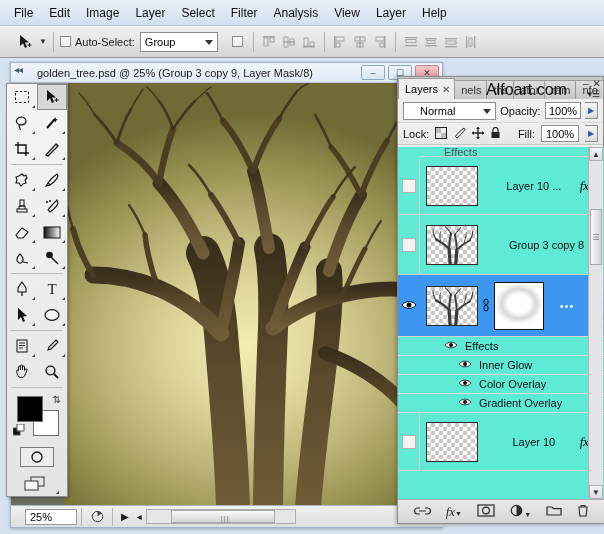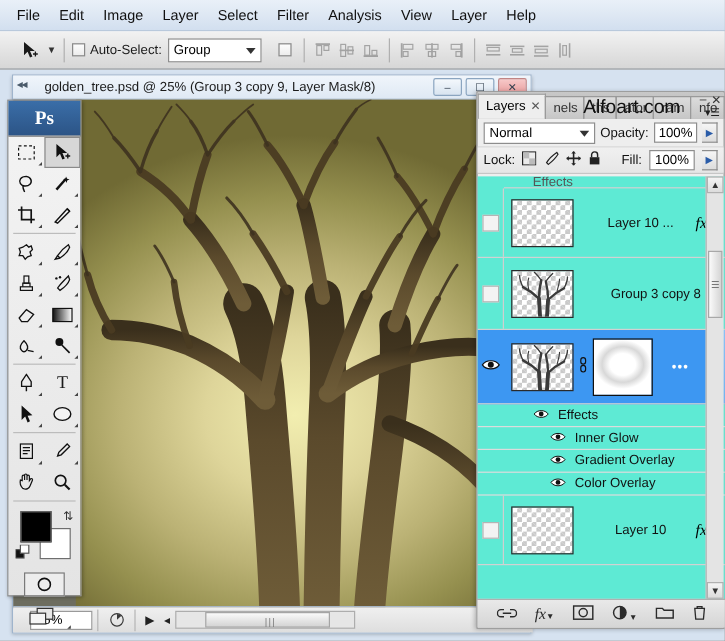--- a/index.html
+++ b/index.html
@@ -168,21 +168,21 @@
   .tabclose { margin-left:4px; font-size:10px; color:#555; }
   .panel-corner { position:absolute; right:2px; top:1px; display:flex; gap:4px; font-size:10px; color:#333;}
   #panelmenu { position:absolute; right:3px; top:12px; font-size:9px; color:#222; }
 
   .blendrow {
     height:24px; display:flex; align-items:center; padding:0 5px; gap:4px;
     border-bottom:1px solid #d5d5d5;
   }
   .blend-select {
     width:96px; height:18px; background:#fff; border:1px solid #8d8d8d;
-    display:flex; align-items:center; padding-left:4px; font-size:11px; position:relative;
+    display:flex; align-items:center; padding-left:16px; font-size:11px; position:relative;
   }
   .blend-select .caret {
     position:absolute; right:4px; top:6px;
     border-left:4px solid transparent; border-right:4px solid transparent;
     border-top:5px solid #333;
   }
   .mini-label { font-size:11px; color:#111; }
   .num-field {
     width:38px; height:17px; background:#fff; border:1px solid #8d8d8d;
     display:flex; align-items:center; justify-content:center; font-size:11px;
@@ -464,21 +464,20 @@
       <div class="hthumb">
         <span class="grip">|||</span>
       </div>
     </div>
   </div>
 </div>
 
 <div class="collapse-arrows">◂◂</div>
 
 <div id="toolpanel">
-  <div id="ps-logo">Ps</div>
 
   <div class="toolrow">
     <div class="toolcell">
         <svg width="16" height="14" viewBox="0 0 16 14">
           <rect x="1.5" y="1.5" width="13" height="11" fill="none" stroke="#111" stroke-dasharray="2.4 2"></rect>
         </svg>
         <i class="corner"></i>
       </div>
     <div class="toolcell sel">
         <svg width="16" height="16" viewBox="0 0 16 16">
@@ -835,30 +834,30 @@
       </span>
       <span>Inner Glow</span>
     </div>
     <div class="effrow">
       <span class="eye">
         <svg width="14" height="10" viewBox="0 0 16 12">
             <path d="M1 6 C4 1.5 12 1.5 15 6 C12 10.5 4 10.5 1 6 Z" fill="#fff" stroke="#111"></path>
             <circle cx="8" cy="6" r="2.4" fill="#111"></circle>
           </svg>
       </span>
-      <span>Gradient Overlay</span>
+      <span>Color Overlay</span>
     </div>
     <div class="effrow">
       <span class="eye">
         <svg width="14" height="10" viewBox="0 0 16 12">
             <path d="M1 6 C4 1.5 12 1.5 15 6 C12 10.5 4 10.5 1 6 Z" fill="#fff" stroke="#111"></path>
             <circle cx="8" cy="6" r="2.4" fill="#111"></circle>
           </svg>
       </span>
-      <span>Color Overlay</span>
+      <span>Gradient Overlay</span>
     </div>
 
     <div class="lrow" style="height:58px;">
       <div class="eyecol">
         <span class="eyebox"></span>
       </div>
       <div class="thumb"></div>
       <div class="lname">Layer 10</div>
       <span class="fx-ico">fx</span>
       <span class="tri">▼</span>

